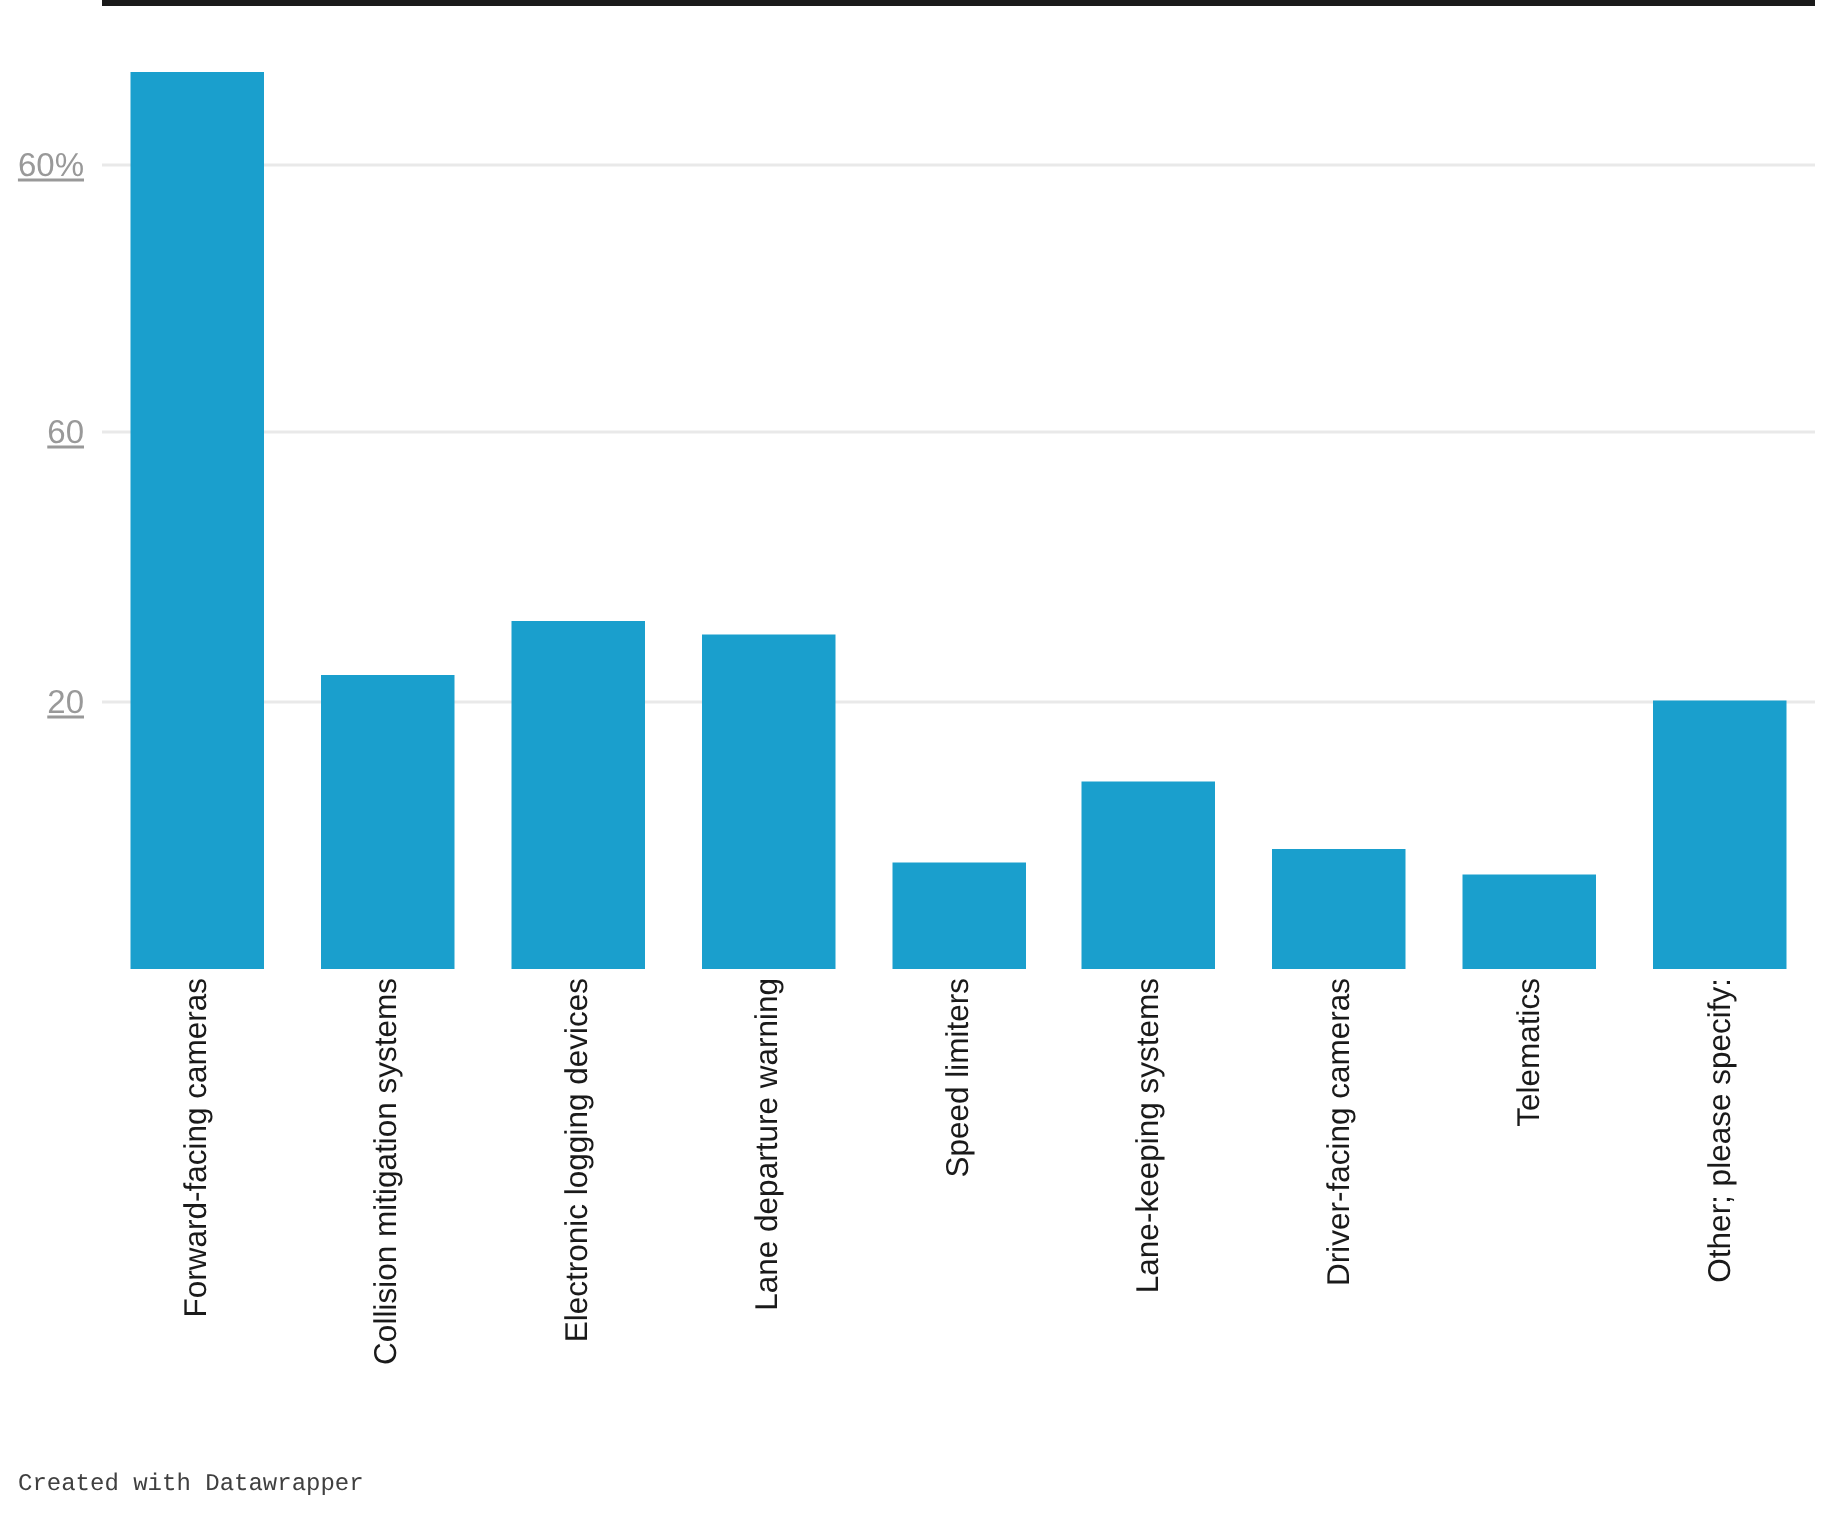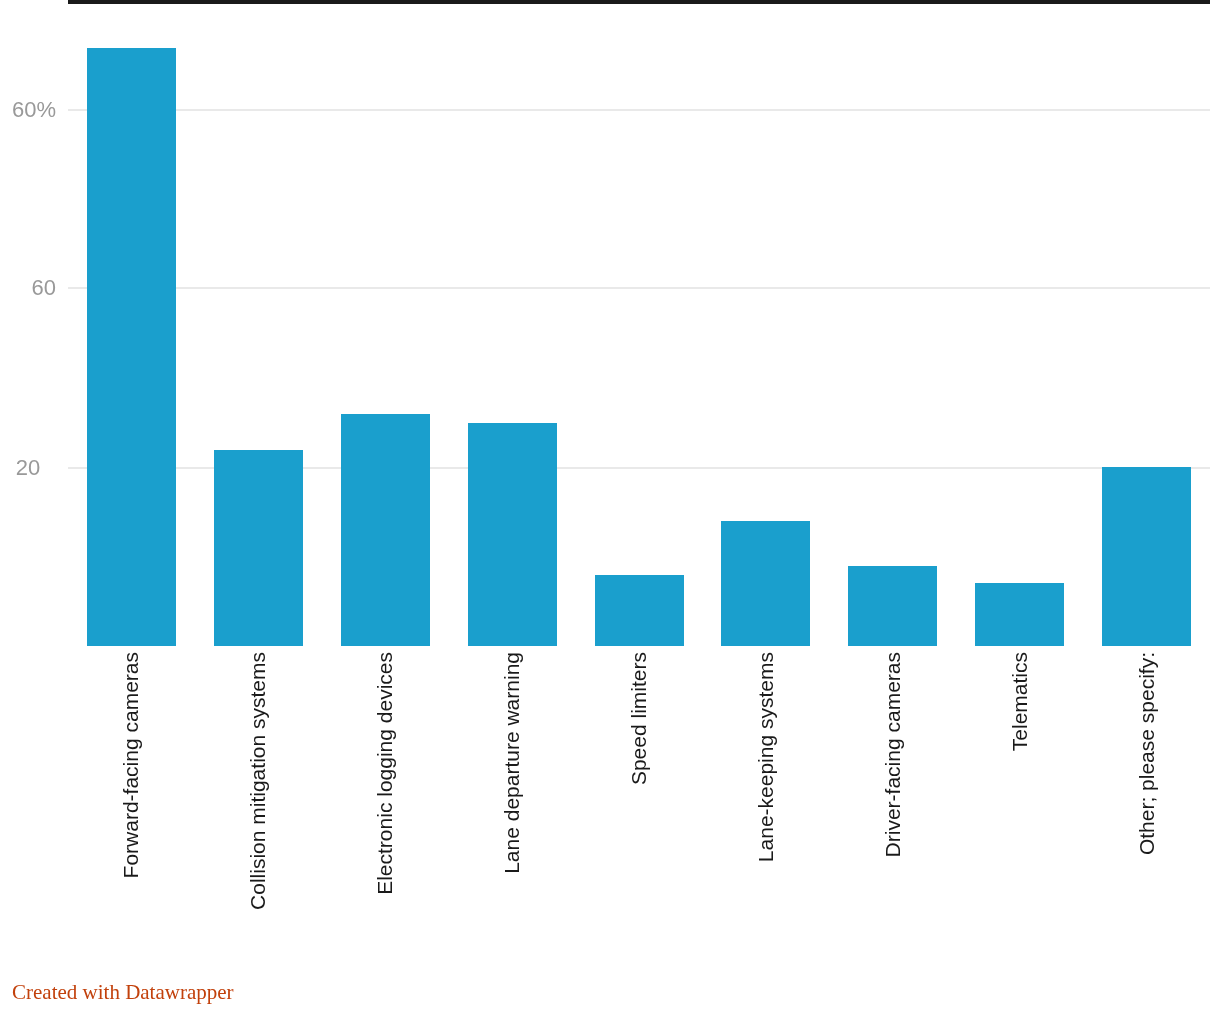--- a/index.html
+++ b/index.html
@@ -40,20 +40,21 @@
 
   .tick-label {
     position: absolute;
     left: 0;
     width: 56px;
     text-align: right;
     font-size: 22px;
     color: #999999;
     font-family: "Liberation Sans", sans-serif;
     line-height: 22px;
+    text-decoration: underline;
   }
 
   .axis-baseline {
     position: absolute;
     left: 68px;
     width: 1142px;
     height: 4px;
     background: #1a1a1a;
   }
 
@@ -94,40 +95,40 @@
   .xlabel-inner.two-line {
     white-space: normal;
     width: 290px;
   }
 
   
   .footer {
     position: absolute;
     left: 12px;
     top: 980px;
-    font-size: 21px;
-    color: #c2410c;
-    font-family: Liberation Serif, serif;
+    font-size: 16px;
+    color: #404040;
+    font-family: Liberation Mono, monospace;
   }
 </style>
 </head>
 <body>
 
 <div id="chart-root">
 
   <div class="plot-area">
 
     <div class="gridline" style="top:109px;"></div>
     <div class="tick-label" style="top:99px;">60%</div>
 
     <div class="gridline" style="top:287px;"></div>
     <div class="tick-label" style="top:277px;">60</div>
 
     <div class="gridline" style="top:467px;"></div>
-    <div class="tick-label" style="top:457px;text-align:center;">20</div>
+    <div class="tick-label" style="top:457px;">20</div>
 
     <div class="bar" style="left: 86.9444px; width: 89px; top: 47.69px; height: 598.31px; background: rgb(26, 159, 205);"></div>
     <div class="bar" style="left: 213.833px; width: 89px; top: 449.54px; height: 196.46px; background: rgb(26, 159, 205);"></div>
     <div class="bar" style="left: 340.722px; width: 89px; top: 413.82px; height: 232.18px; background: rgb(26, 159, 205);"></div>
     <div class="bar" style="left: 467.611px; width: 89px; top: 422.75px; height: 223.25px; background: rgb(26, 159, 205);"></div>
     <div class="bar" style="left: 594.5px; width: 89px; top: 574.56px; height: 71.44px; background: rgb(26, 159, 205);"></div>
     <div class="bar" style="left: 721.389px; width: 89px; top: 520.98px; height: 125.02px; background: rgb(26, 159, 205);"></div>
     <div class="bar" style="left: 848.278px; width: 89px; top: 565.63px; height: 80.37px; background: rgb(26, 159, 205);"></div>
     <div class="bar" style="left: 975.167px; width: 89px; top: 583.49px; height: 62.51px; background: rgb(26, 159, 205);"></div>
     <div class="bar" style="left: 1102.06px; width: 89px; top: 467.4px; height: 178.6px; background: rgb(26, 159, 205);"></div>

